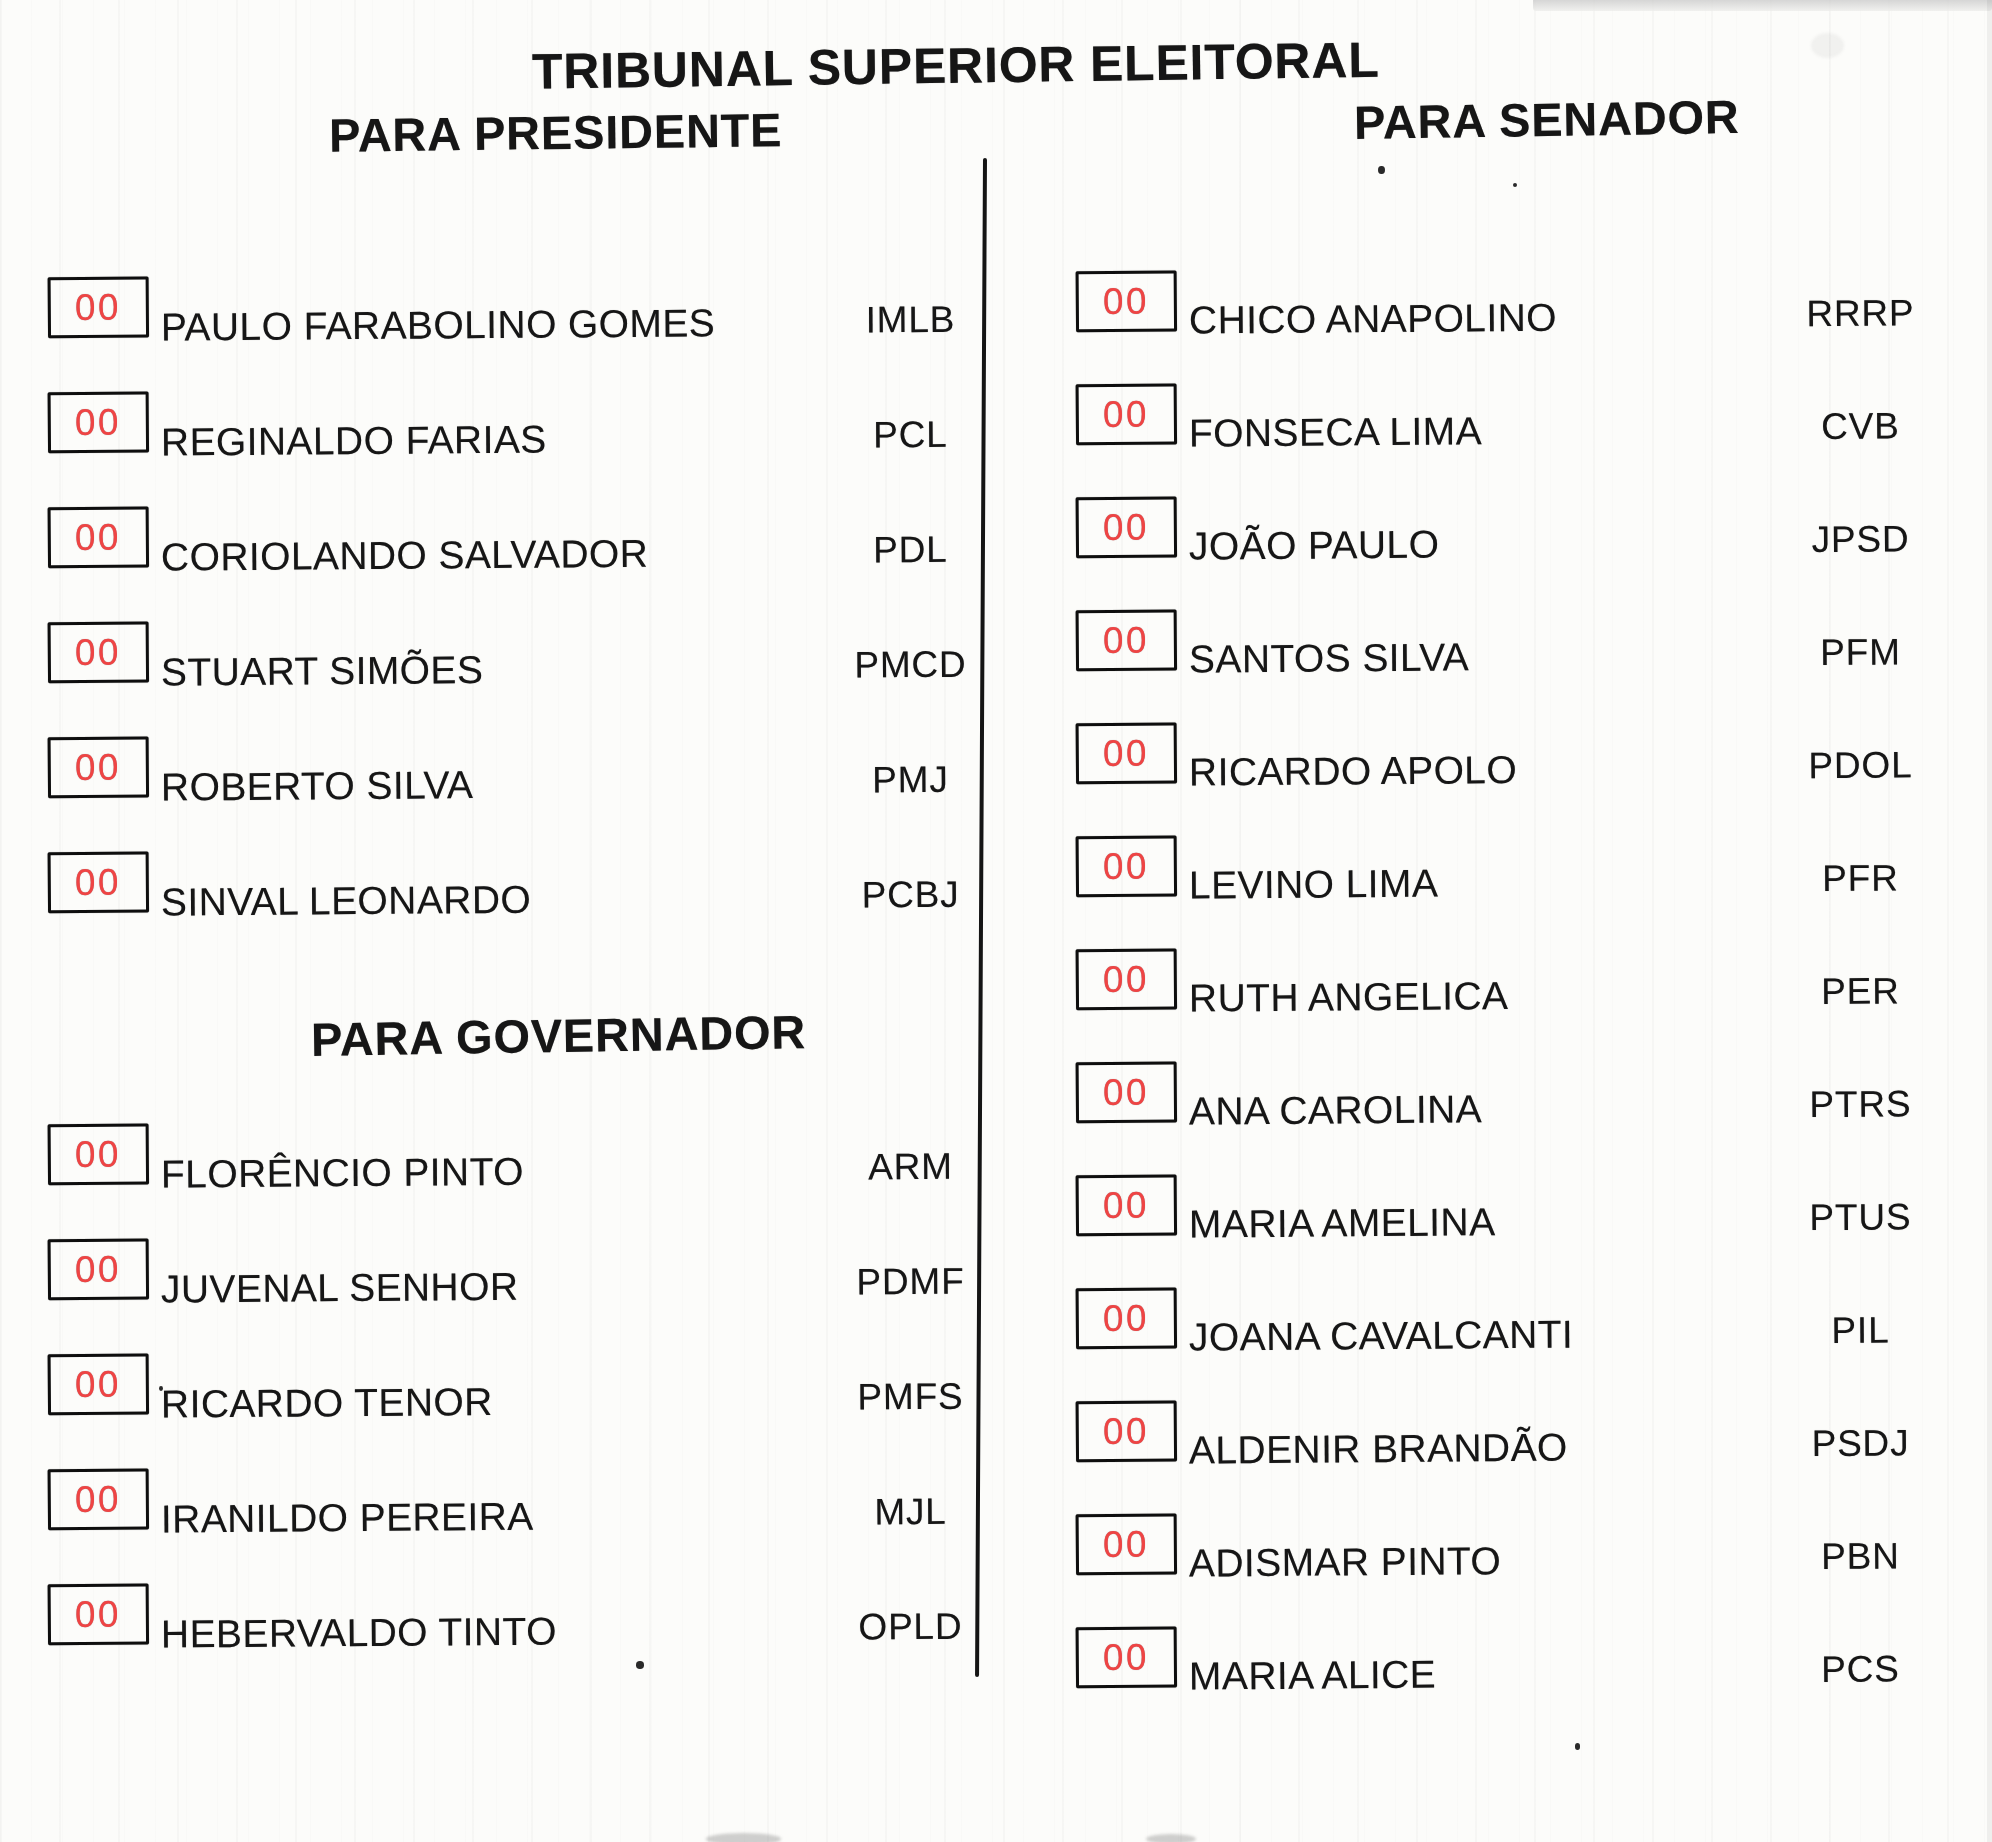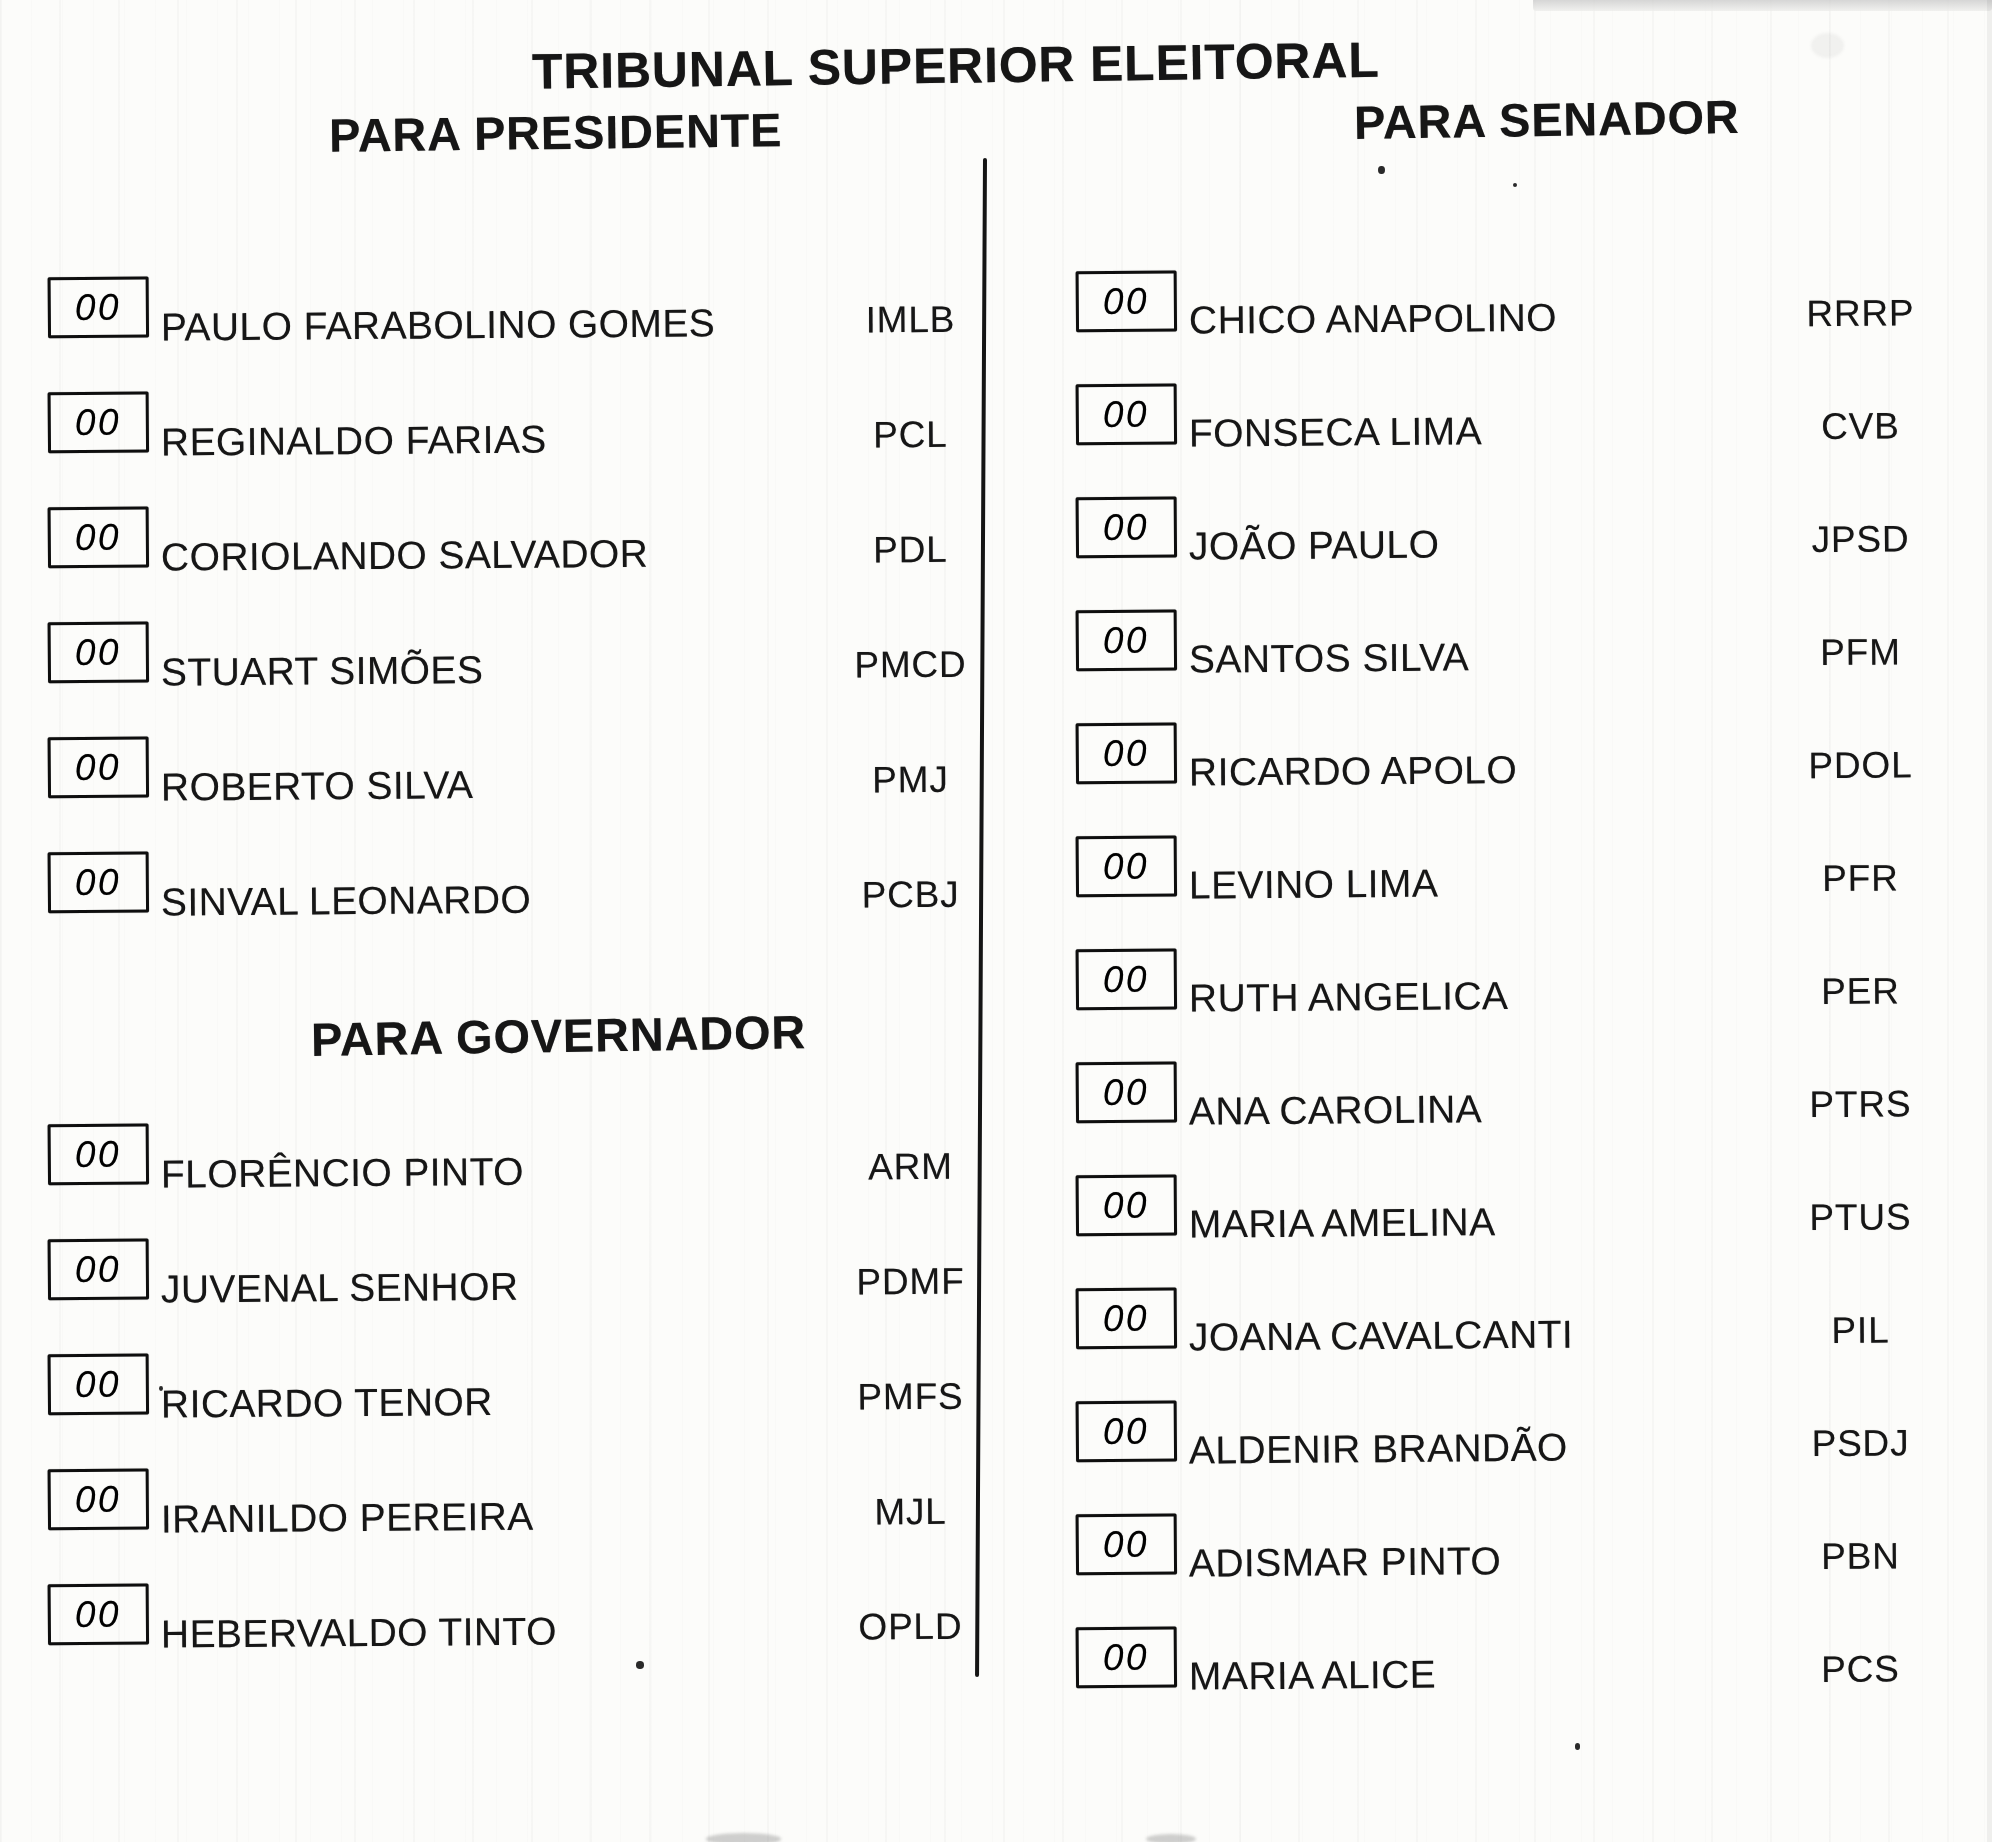--- a/index.html
+++ b/index.html
@@ -43,23 +43,22 @@
   .row-pres,.row-gov{height:115px;}
   .row-sen{height:113px;}
   .numbox{
     position:absolute;left:1.7px;top:5px;width:95px;height:55px;
     border:3.3px solid #0e0e0e;border-radius:1.7px;
     display:flex;align-items:center;justify-content:center;
     box-shadow:0 0 0.8px rgba(0,0,0,.55);
     background:transparent;
   }
   .numbox span{
-    font-size:37px;letter-spacing:2.5px;color:#000000;
+    font-size:37px;letter-spacing:2.5px;color:#ef4444;
     text-shadow:0 0 0.8px rgba(0,0,0,.4);
-    font-style:italic;
   }
   .cname{
     position:absolute;left:115px;top:50%;transform:translateY(-54%);
     font-size:39px;letter-spacing:0.4px;white-space:nowrap;
     text-shadow:0 0 0.8px rgba(0,0,0,.4);
   }
   .party{
     position:absolute;top:50%;transform:translateY(-58%);
     width:233px;text-align:center;font-size:37px;letter-spacing:0.8px;
     text-shadow:0 0 0.8px rgba(0,0,0,.4);

